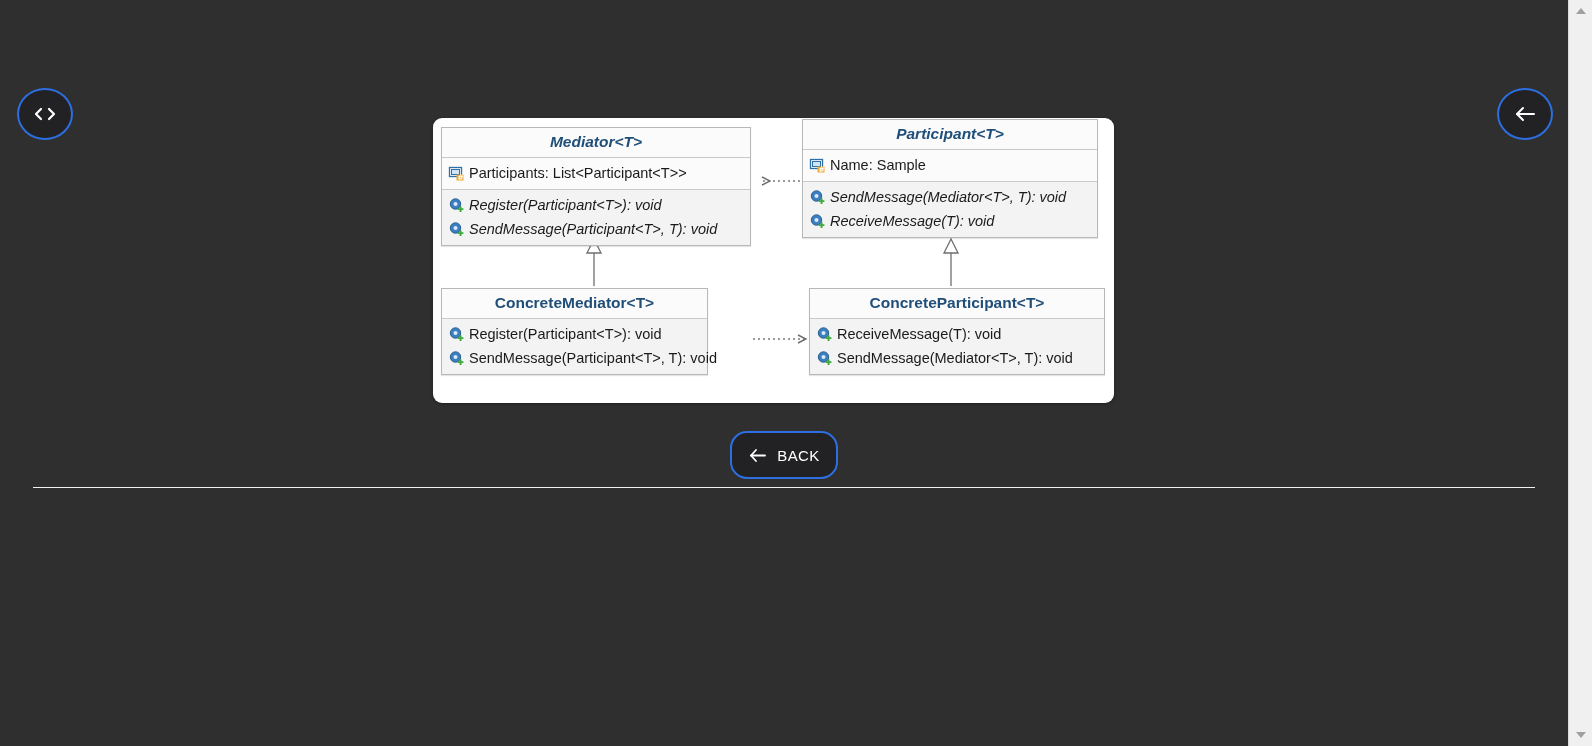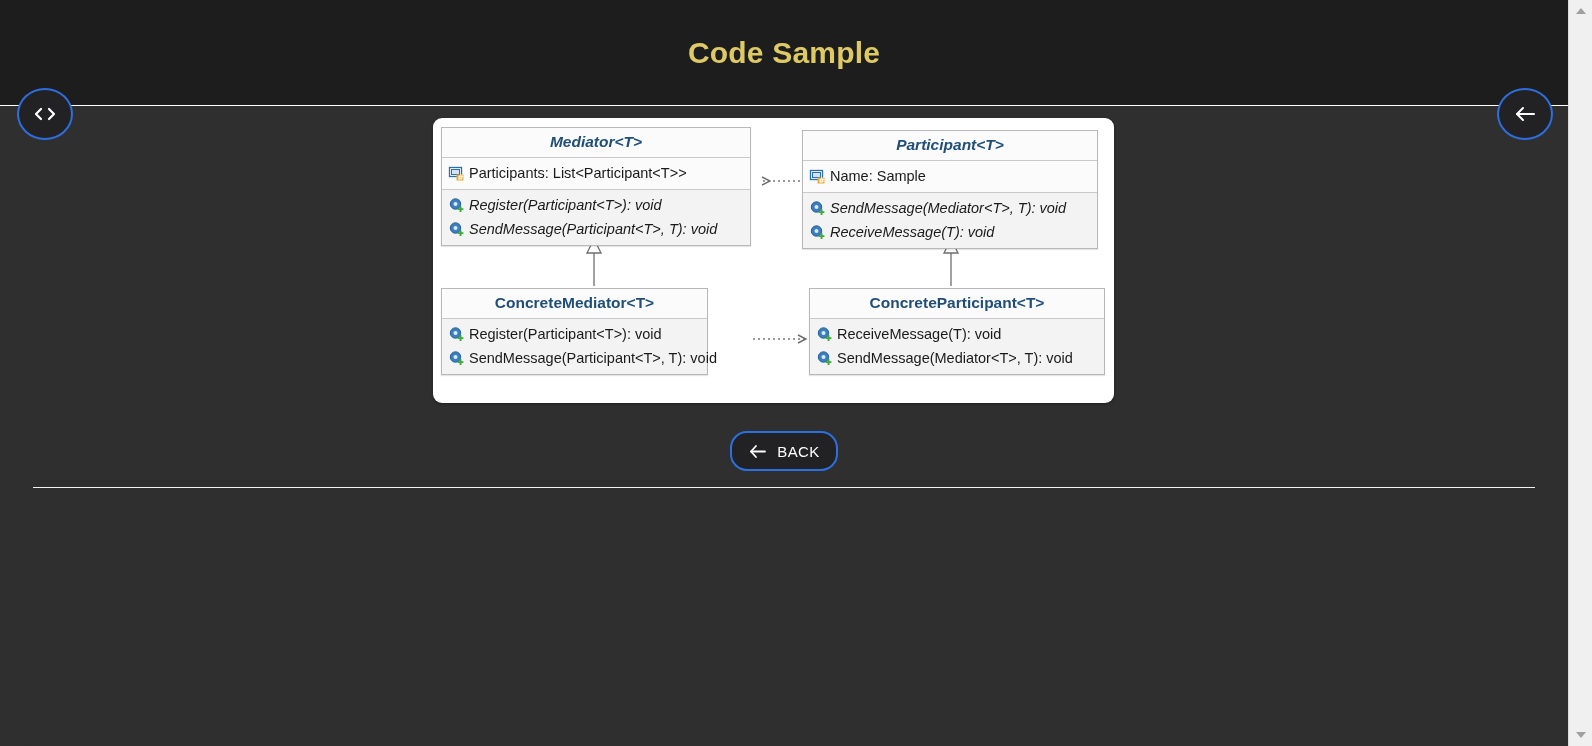--- a/index.html
+++ b/index.html
@@ -131,40 +131,40 @@
     line-height: 22px;
     white-space: nowrap;
     padding: 1px 2px;
   }
   .uml-row.italic { font-style: italic; }
 
   .ic { flex: 0 0 auto; display: block; }
 
   
   #box-mediator            { left: 8px;   top: 9px;   width: 310px; }
-  #box-participant         { left: 369px; top: 12px;   width: 296px; }
+  #box-participant         { left: 369px; top: 1px;   width: 296px; }
   #box-concretemediator    { left: 8px;   top: 170px; width: 267px; }
   #box-concreteparticipant { left: 376px; top: 170px; width: 296px; }
 
   
   .actions {
     position: absolute;
     left: 0;
     top: 324px;
     width: 1568px;
     display: flex;
     justify-content: center;
     align-items: center;
     gap: 12px;
   }
   .btn {
     display: inline-flex;
     align-items: center;
     gap: 10px;
-    height: 40px;
+    height: 48px;
     padding: 0 16px;
     border-radius: 17px;
     background: #222225;
     border: 2px solid #2d6fe0;
     color: #ffffff;
     font-size: 15px;
     letter-spacing: .4px;
     cursor: pointer;
     white-space: nowrap;
   }
@@ -225,23 +225,20 @@
     width: 0px; height: 746px;
     background: #2f2f2f;
     z-index: 39;
   }
 </style>
 </head>
 <body>
 
 <div id="page">
 
-  <div class="header">
-    <div class="header-title">Code Sample</div>
-  </div>
 
   <div class="fab fab-left">
     <span>
       <svg width="24" height="16" viewBox="0 0 24 16" fill="none" stroke="#ffffff" stroke-width="2.2" stroke-linecap="round" stroke-linejoin="round">
         <polyline points="8,3 3,8 8,13"></polyline>
         <polyline points="16,3 21,8 16,13"></polyline>
       </svg>
     </span>
   </div>
 

